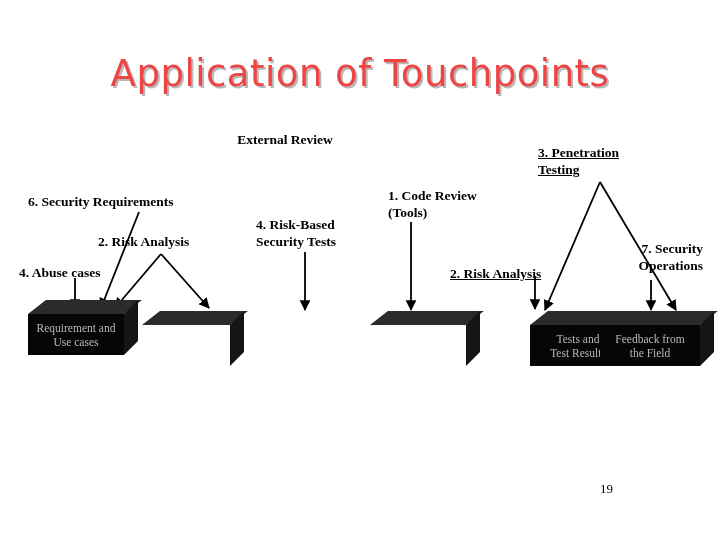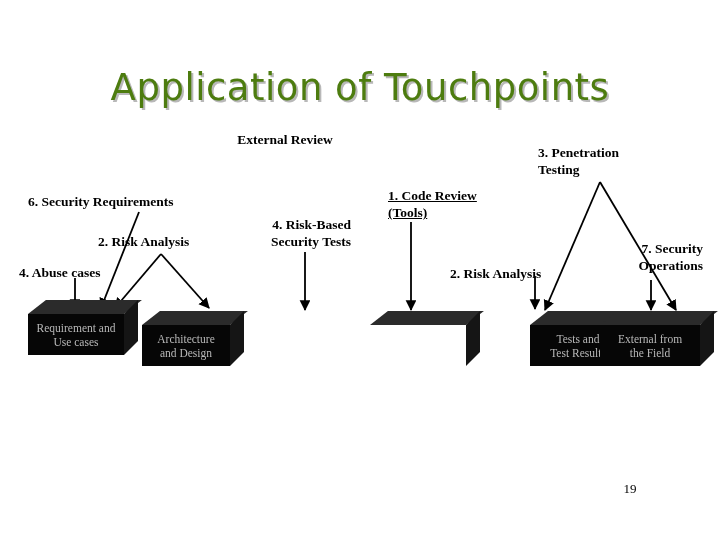--- a/index.html
+++ b/index.html
@@ -10,48 +10,48 @@
     overflow:hidden;
     position:relative;
   }
   #slide{
     position:absolute;left:0;top:0;width:720px;height:540px;
     background:#ffffff;
   }
   
   #title{
     position:absolute;
-    left:0;top:66px;width:720px;
+    left:0;top:52px;width:720px;
     text-align:center;
     font-family:"DejaVu Sans", sans-serif;
     font-size:37px;
     font-weight:400;
-    color:#4d7c0f;
+    color:#ef4444;
     letter-spacing:0.5px;
     text-shadow:2px 2px 0 #b8b8b8;
     white-space:nowrap;
   }
   
   .label{
     position:absolute;
     font-family:"Liberation Serif", serif;
     font-weight:bold;
     font-size:13.5px;
     color:#000000;
     line-height:17px;
     white-space:pre-line;
   }
-  .label.underline{ }
+  .label.underline{ text-decoration:underline; }
   .label.center{ text-align:center; }
   #lbl-external{ left:185px; top:131px; width:200px; text-align:center; }
   #lbl-sec-req { left:28px;  top:193px; }
   #lbl-risk-a1 { left:98px;  top:233px; }
   #lbl-abuse   { left:19px;  top:264px; }
-  #lbl-risk-bst{ left:245px; top:216px; width:106px; text-align:right; }
-  #lbl-code-rev{ left:388px; top:187px;text-decoration:underline; }
+  #lbl-risk-bst{ left:256px; top:216px; width:106px; text-align:left; }
+  #lbl-code-rev{ left:388px; top:187px; }
   #lbl-pen-test{ left:538px; top:144px; width:130px; }
   #lbl-risk-a2 { left:450px; top:265px; }
   #lbl-sec-ops { left:613px; top:240px; width:90px; text-align:right; }
 
   
   #arrows{
     position:absolute;left:0;top:0;width:720px;height:540px;
     pointer-events:none;
   }
   
@@ -92,21 +92,20 @@
   #box-1{ left:142px; top:311px; width:88px; }
   #box-2{ left:256px; top:311px; width:96px; }
   #box-3{ left:370px; top:311px; width:96px; }
   #box-4{ left:484px; top:311px; width:96px;margin-left:46px; }
   #box-5{ left:600px; top:311px; width:100px; }
 
   
   #page-no{
     position:absolute;
     left:600px;top:481px;width:60px;
-    text-align:center;
     font-family:"Liberation Serif", serif;
     font-size:13px;
     color:#000000;
   }
 </style>
 </head>
 <body>
 
 <div id="slide">
 
@@ -165,39 +164,37 @@
   <div class="box" id="box-0">
     <div class="top"></div>
     <div class="side"></div>
     <div class="front">Requirement and
 Use cases</div>
   </div>
 
   <div class="box" id="box-1">
     <div class="top"></div>
     <div class="side"></div>
-    <div class="front">Architecture
-and Design</div>
   </div>
 
 
   <div class="box" id="box-3">
     <div class="top"></div>
     <div class="side"></div>
   </div>
 
   <div class="box" id="box-4">
     <div class="top"></div>
     <div class="side"></div>
     <div class="front">Tests and
 Test Results</div>
   </div>
 
   <div class="box" id="box-5">
     <div class="top"></div>
     <div class="side"></div>
-    <div class="front">External from
+    <div class="front">Feedback from
 the Field</div>
   </div>
 
   <div id="page-no">19</div>
 
 </div>
 
 </body></html>

